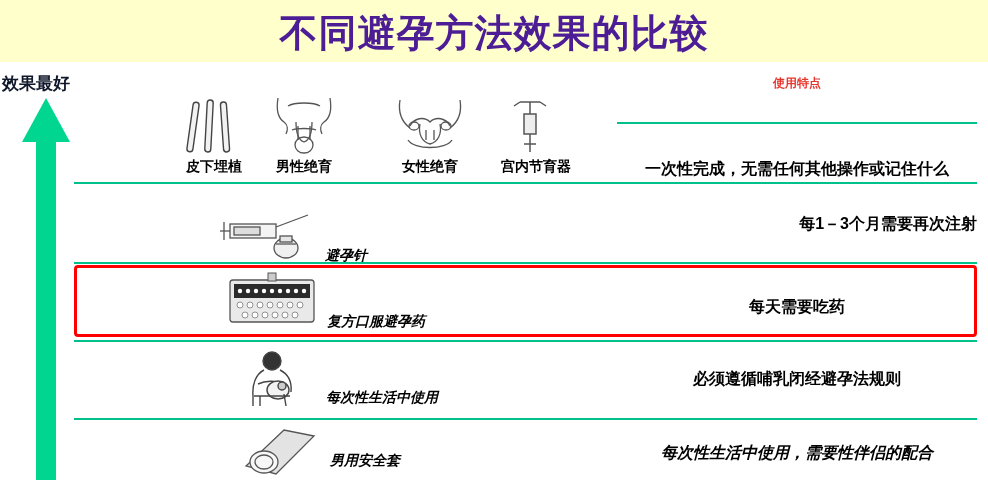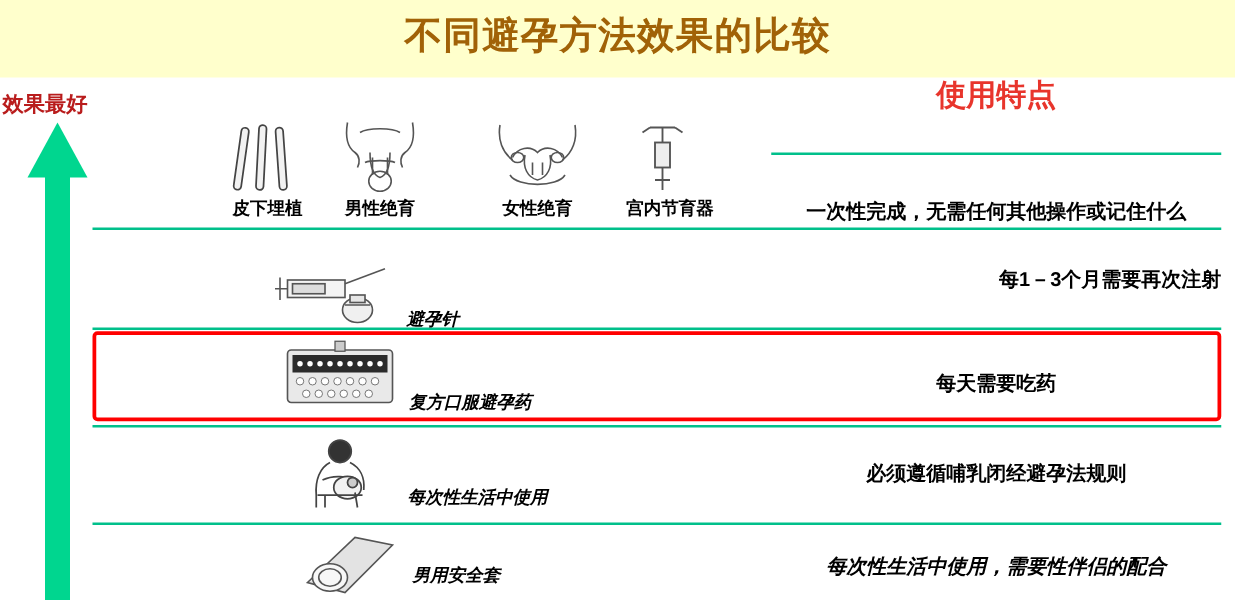--- a/index.html
+++ b/index.html
@@ -29,35 +29,35 @@
     height: 62px;
     background: #ffffcc;
     box-sizing: border-box;
   }
   .title-text {
     position: absolute;
     left: 0;
     top: 8px;
     width: 988px;
     text-align: center;
-    font-size: 30px;
-    font-weight: bold;
-    color: #a16207;
+    font-size: 38px;
+    font-weight: bold;
+    color: #4c1d95;
     letter-spacing: 1px;
     font-family: "Liberation Serif", serif;
   }
 
   
   .axis-label {
     position: absolute;
     left: 2px;
     top: 72px;
     font-size: 17px;
     font-weight: bold;
-    color: #b91c1c;
+    color: #0f172a;
     white-space: nowrap;
   }
   .arrow-wrap {
     position: absolute;
     left: 22px;
     top: 98px;
     width: 48px;
     height: 382px;
   }
   .arrow-head {
@@ -76,24 +76,24 @@
     top: 42px;
     width: 20px;
     height: 340px;
     background: #00d68f;
   }
 
   
   .right-header {
     position: absolute;
     left: 617px;
-    top: 60px;
+    top: 75px;
     width: 360px;
     text-align: center;
-    font-size: 24px;
+    font-size: 12px;
     font-weight: bold;
     color: #e8352c;
   }
   .right-header-rule {
     position: absolute;
     left: 617px;
     top: 122px;
     width: 360px;
     height: 2px;
     background: #00c08b;

